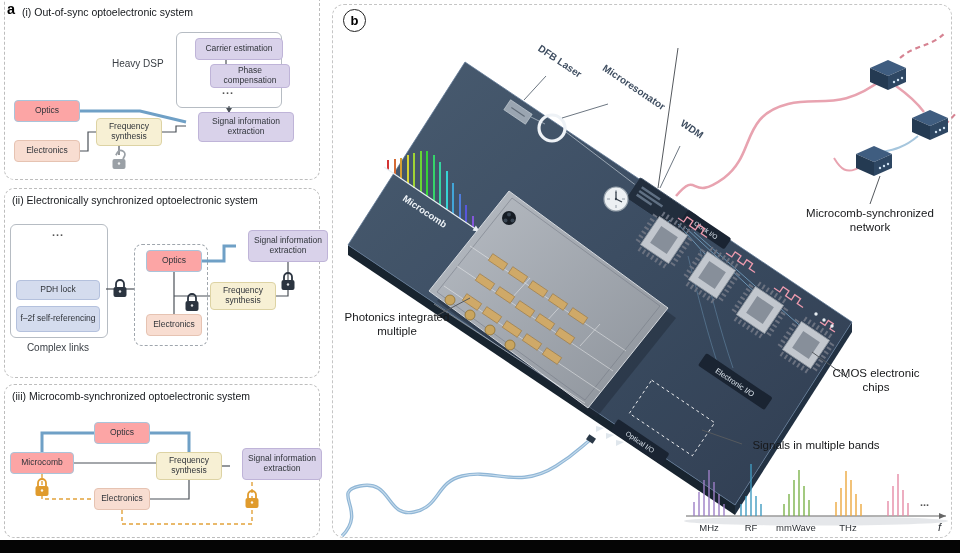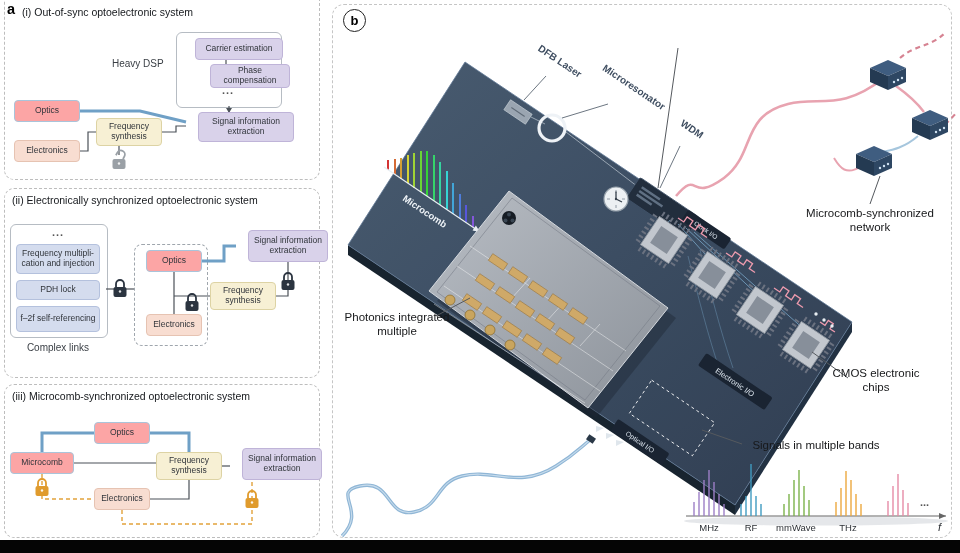--- a/index.html
+++ b/index.html
@@ -52,22 +52,20 @@
   <div class="dots" style="left:216px;top:84px;width:24px;">...</div>
   <div class="pbox blue" style="left:14px;top:100px;width:66px;height:22px;">Optics</div>
   <div class="pbox yellow" style="left:96px;top:118px;width:66px;height:28px;">Frequency synthesis</div>
   <div class="pbox salmon" style="left:14px;top:140px;width:66px;height:22px;">Electronics</div>
   <div class="pbox purple" style="left:186px;top:112px;width:96px;height:30px;">Signal information extraction</div>
 
   <div class="sec" style="left:4px;top:188px;width:314px;height:188px;"></div>
   <div class="sectitle" style="left:12px;top:194px;width:302px;">(ii) Electronically synchronized optoelectronic system</div>
   <div class="solidbox" style="left:10px;top:224px;width:96px;height:112px;"></div>
   <div class="dots" style="left:46px;top:226px;width:24px;">...</div>
-  <div class="pbox lav" style="left:16px;top:244px;width:84px;height:30px;">Frequency multipli-
-cation and injection</div>
   <div class="pbox lav" style="left:16px;top:280px;width:84px;height:20px;">PDH lock</div>
   <div class="pbox lav" style="left:16px;top:306px;width:84px;height:26px;">f–2f self-referencing</div>
   <div class="smalllabel" style="left:10px;top:342px;width:96px;text-align:center;">Complex links</div>
   <div class="dashedgroup" style="left:134px;top:244px;width:72px;height:100px;"></div>
   <div class="pbox blue" style="left:146px;top:250px;width:56px;height:22px;">Optics</div>
   <div class="pbox yellow" style="left:210px;top:282px;width:66px;height:28px;">Frequency synthesis</div>
   <div class="pbox salmon" style="left:146px;top:314px;width:56px;height:22px;">Electronics</div>
   <div class="pbox purple" style="left:236px;top:230px;width:80px;height:32px;">Signal information extraction</div>
 
   <div class="sec" style="left:4px;top:384px;width:314px;height:152px;"></div>

